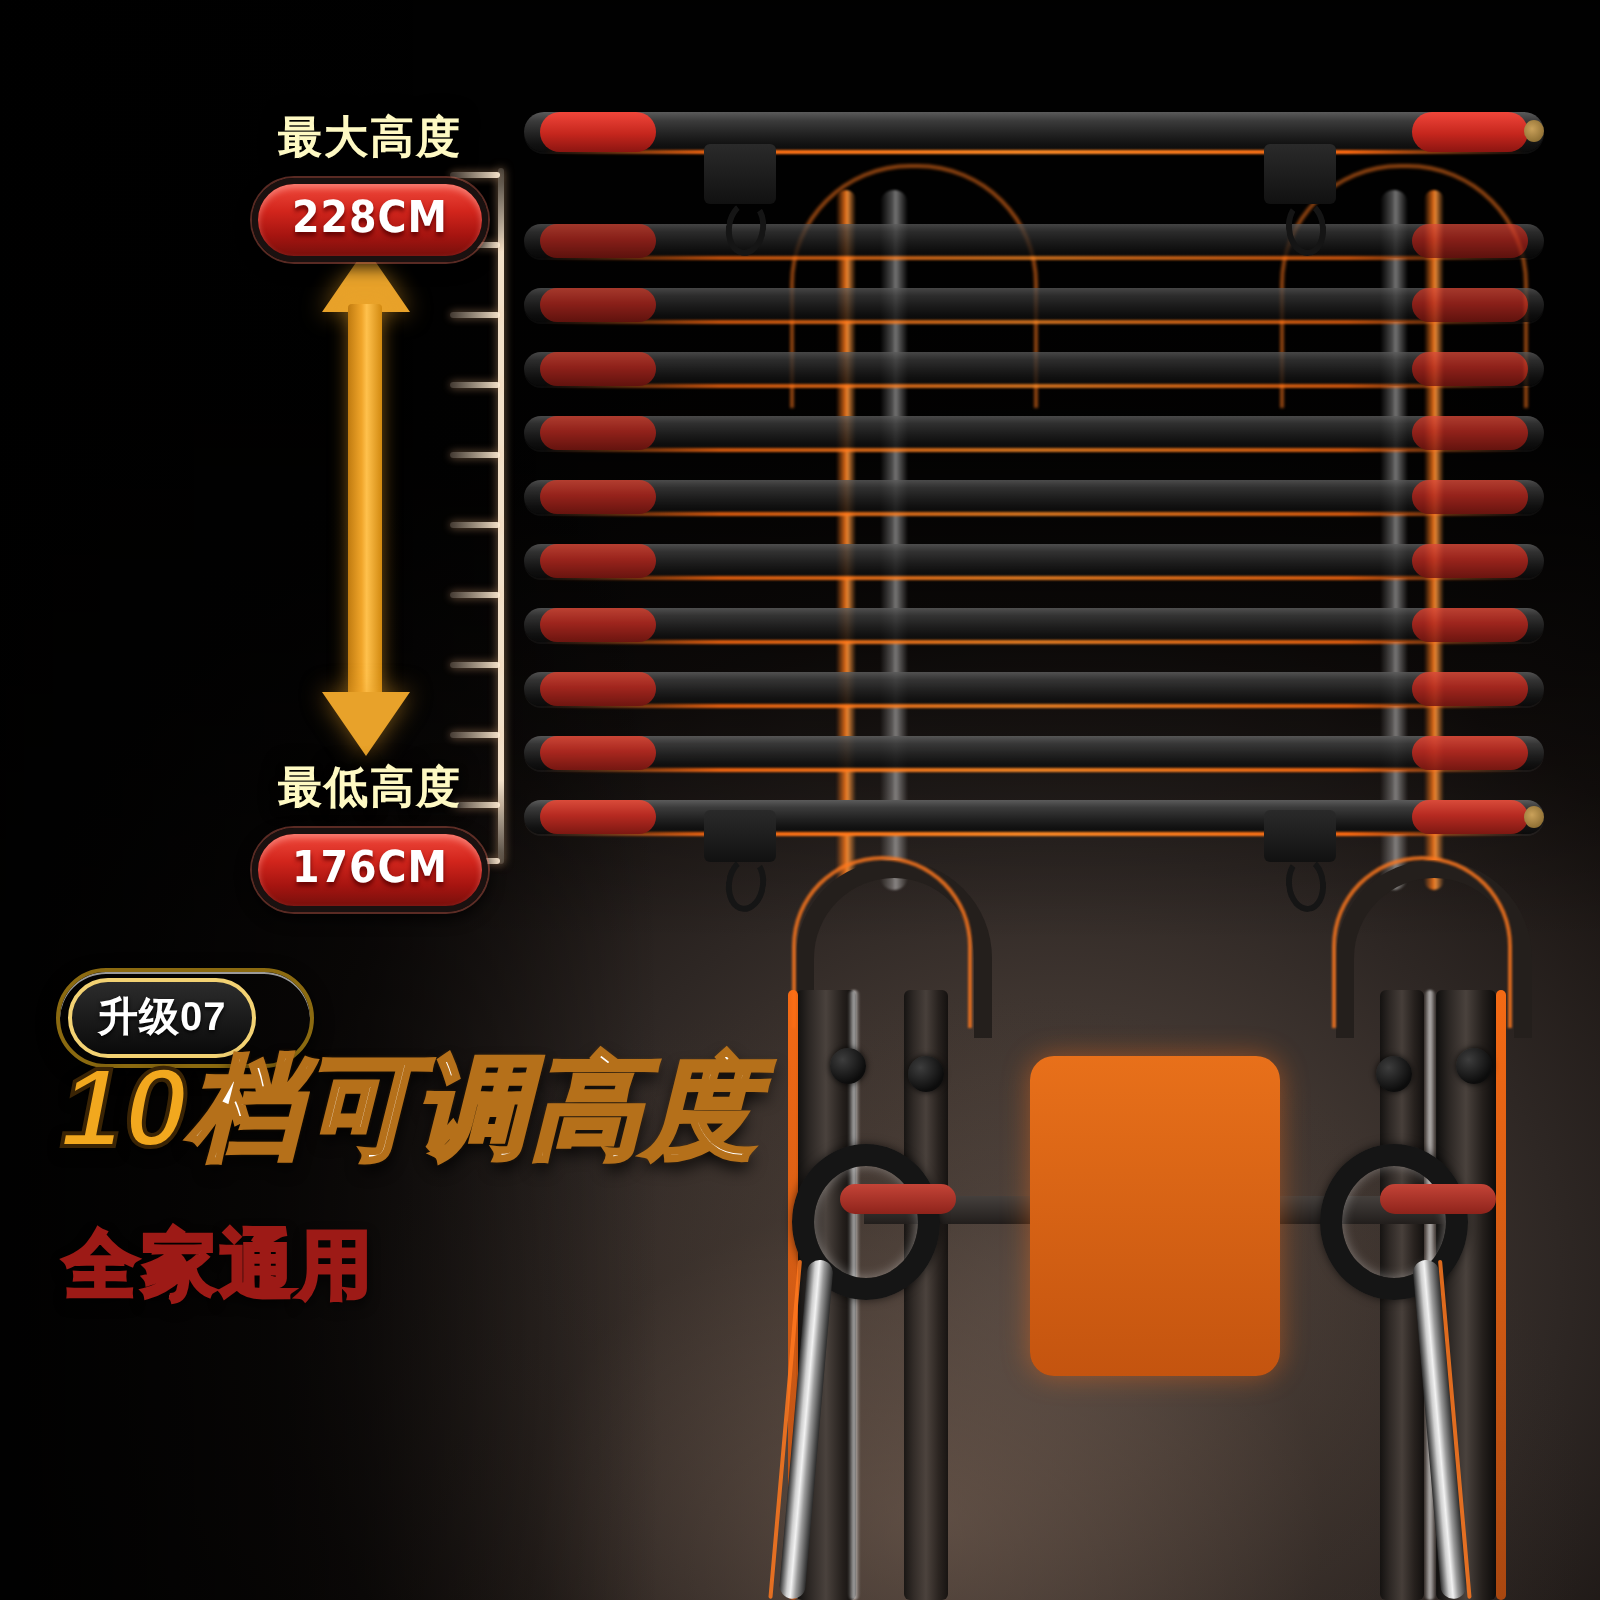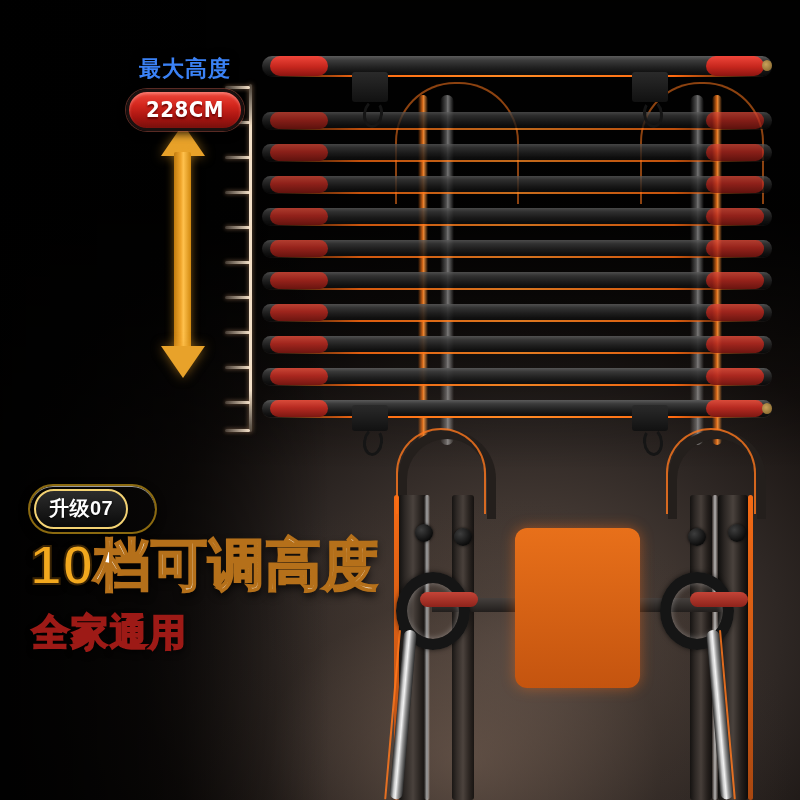--- a/index.html
+++ b/index.html
@@ -158,21 +158,21 @@
     background:linear-gradient(to right,#c07b10,#f0a52a 40%,#ffc14d 55%,#d2890f 100%);
     box-shadow:0 0 9px rgba(240,165,40,.5);
   }
   .arrow-head{position:absolute;width:0;height:0;filter:drop-shadow(0 0 6px rgba(240,165,40,.5));}
   .arrow-up{border-left:22px solid transparent;border-right:22px solid transparent;border-bottom:32px solid #e8a22a;}
   .arrow-dn{border-left:22px solid transparent;border-right:22px solid transparent;border-top:32px solid #e8a22a;}
 
   
   .callout{position:absolute;text-align:center;}
   .callout .cap{
-    color:#3b82f6;font-size:22px;font-weight:bold;letter-spacing:1px;
+    color:#fef9c3;font-size:22px;font-weight:bold;letter-spacing:1px;
     text-shadow:0 2px 4px rgba(0,0,0,.95),0 0 10px rgba(0,0,0,.9);
     white-space:nowrap;
   }
   .pill{
     margin-top:5px;display:inline-block;position:relative;
     padding:5px 17px 6px;border-radius:22px;
     background:linear-gradient(to bottom,#f0493c 0%,#d2251c 38%,#a51410 72%,#78100c 100%);
     border:3px solid #1a1110;
     box-shadow:0 0 0 1px rgba(255,120,100,.35), inset 0 2px 3px rgba(255,170,160,.55), 0 3px 8px rgba(0,0,0,.8);
   }
@@ -369,24 +369,30 @@
     <div class="arrow-head arrow-dn" style="left:161px;top:346px;"></div>
   </div>
 
   <div class="callout" style="left:85px;top:54px;width:200px;">
     <div class="cap">最大高度</div>
     <div class="pill">
       <span>228CM</span>
     </div>
   </div>
 
+  <div class="callout" style="left:85px;top:379px;width:200px;">
+    <div class="cap">最低高度</div>
+    <div class="pill">
+      <span>176CM</span>
+    </div>
+  </div>
 
   <div class="tagpill" style="left:28px;top:484px;">
     <div class="left">升级07</div>
   </div>
 
-  <div class="headline" style="left:30px;top:537px;">
+  <div class="headline" style="left:30px;top:526px;font-style:italic;">
     <span class="num">10</span><span class="rest">档可调高度</span>
   </div>
 
   <div class="subline" style="left:32px;top:608px;">全家通用</div>
 
 </div>
 
 </body></html>

